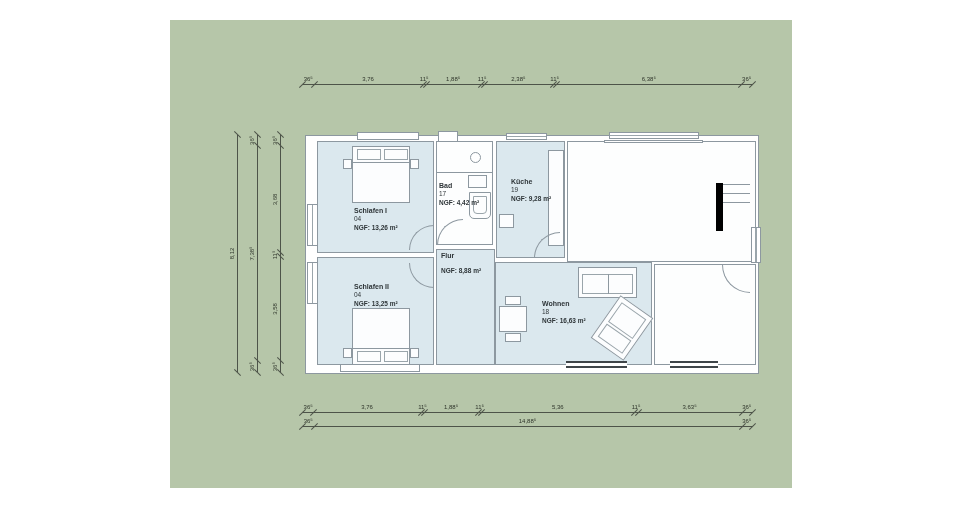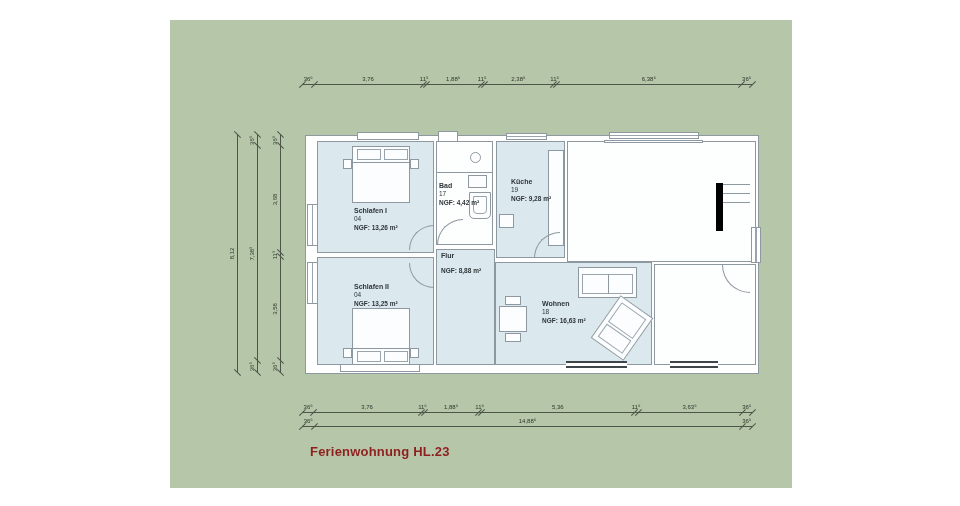--- a/index.html
+++ b/index.html
@@ -257,15 +257,14 @@
       <span class="seg" style="flex-grow: 0.365;">
         <span class="seg-label">36⁵</span>
       </span>
     </div>
   <div class="dim-chain vert" style="left:225px;top:372px;width:237px;">
       <span class="seg" style="flex-grow: 8.12;">
         <span class="seg-label">8,12</span>
       </span>
     </div>
 
-  <div class="plan-title">Ferienwohnung HL.23</div>
 
 </div>
 
 </body></html>

